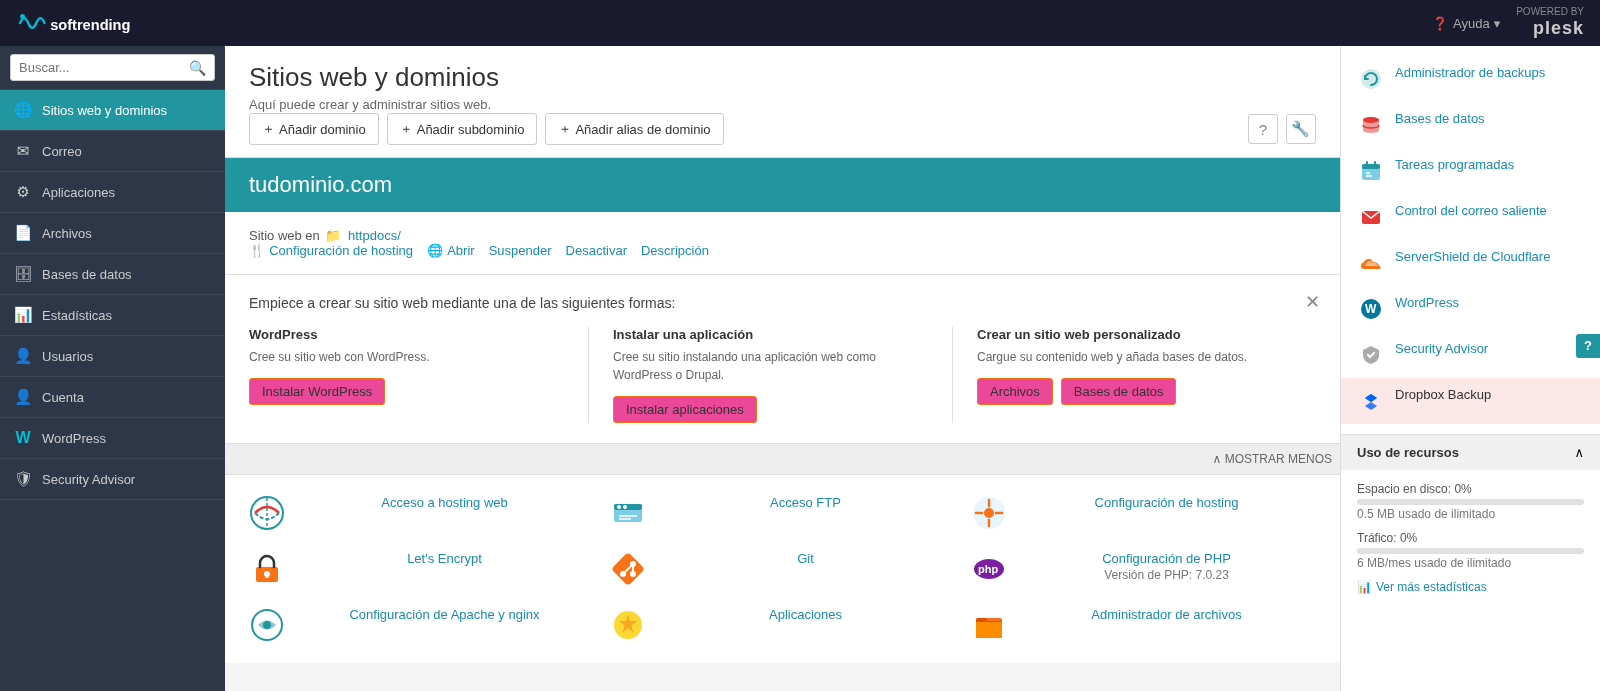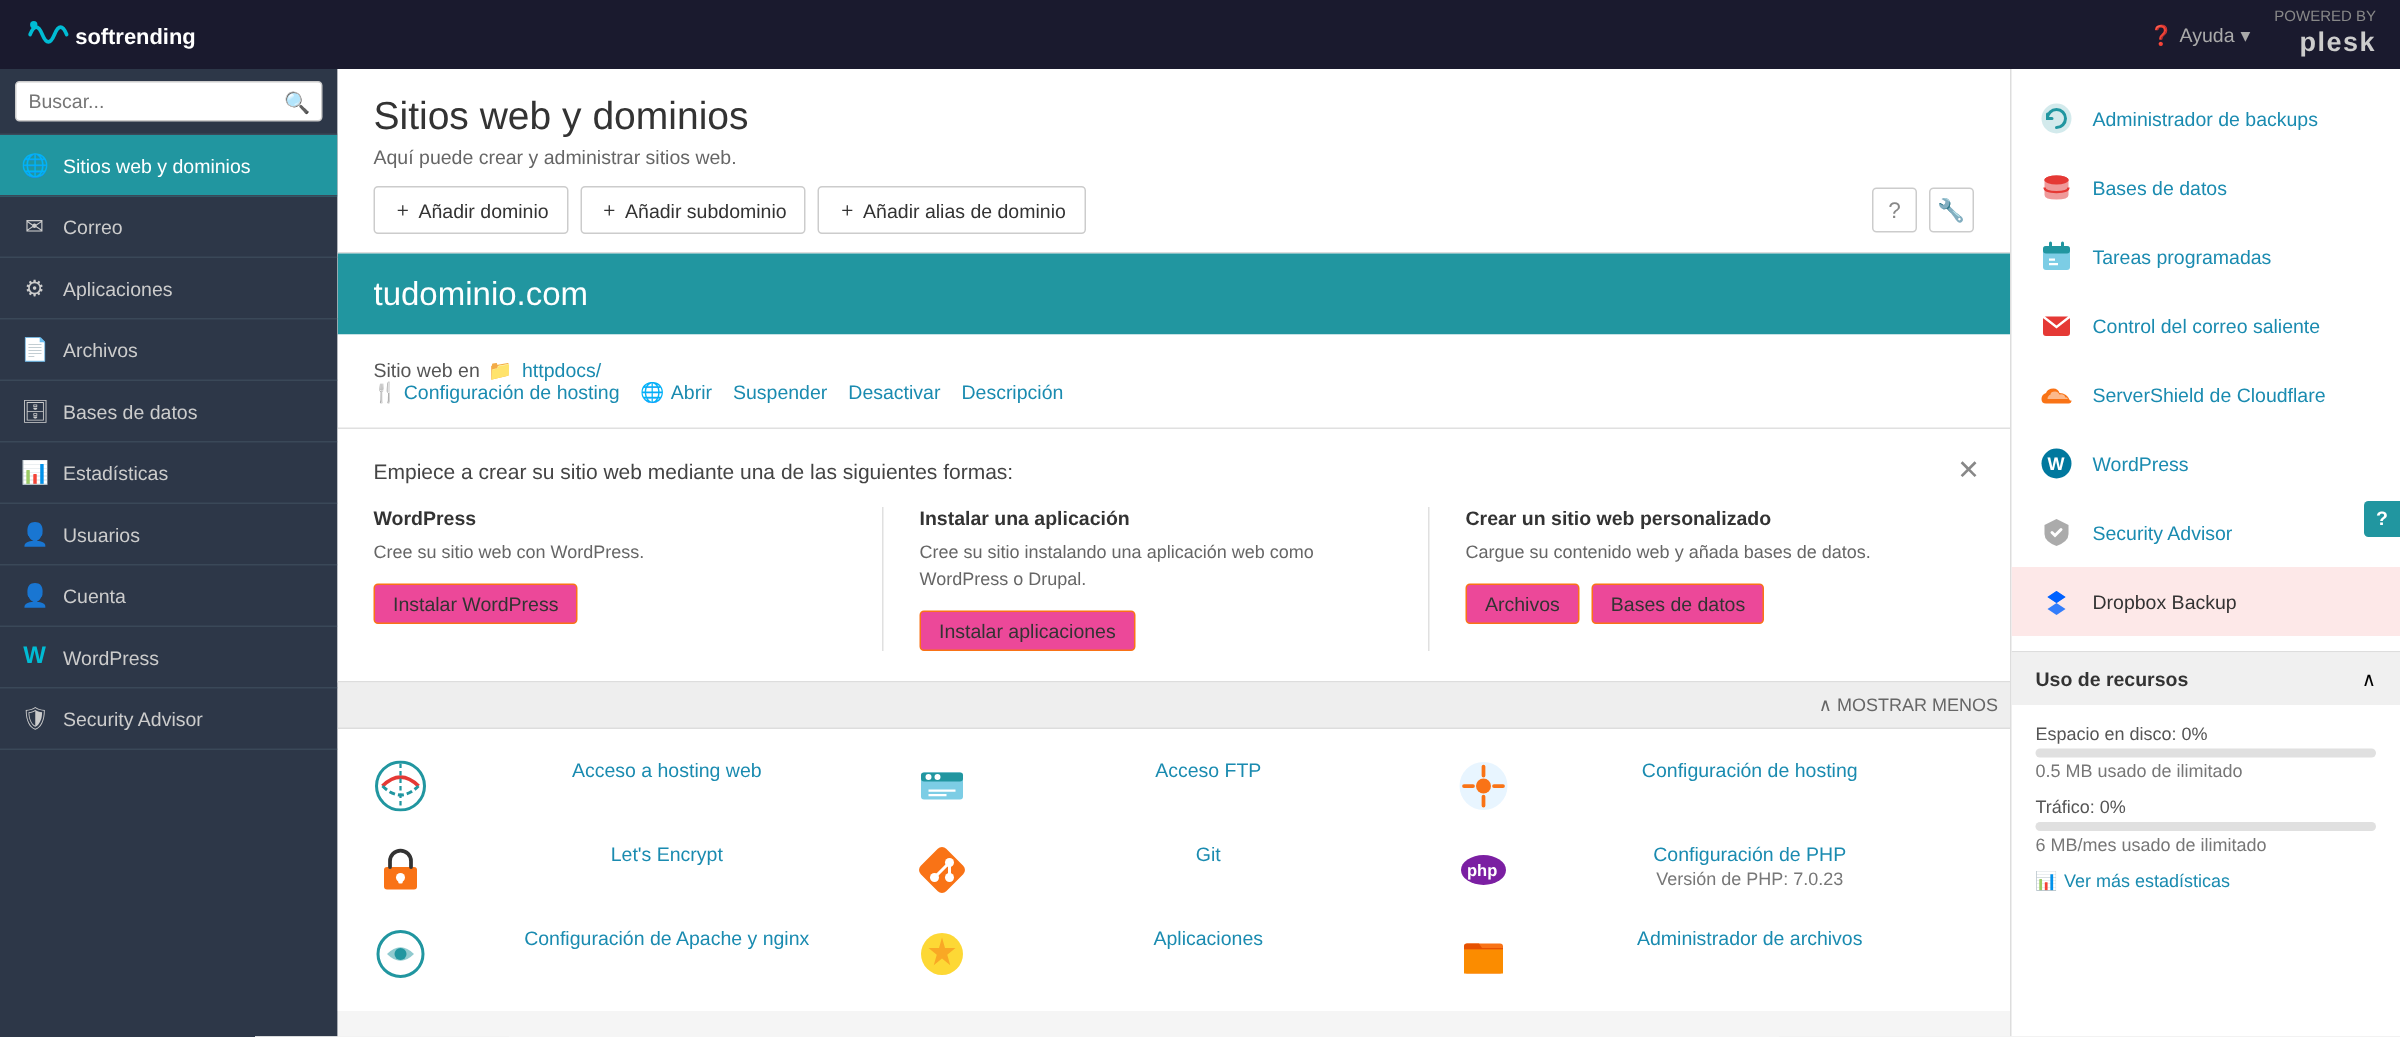--- a/index.html
+++ b/index.html
@@ -25,21 +25,21 @@
     .sidebar-search-icon { position: absolute; right: 8px; top: 50%; transform: translateY(-50%); color: #888; font-size: 14px; }
     .sidebar-item { display: flex; align-items: center; gap: 10px; padding: 11px 14px; color: #ccc; cursor: pointer; font-size: 13px; border-bottom: 1px solid #3a4858; }
     .sidebar-item.active { background: #2196a0; color: #fff; }
     .sidebar-item-icon { width: 18px; text-align: center; font-size: 15px; flex-shrink: 0; }
 
     
     .content-area { flex: 1; display: flex; overflow: hidden; }
     .main-content { flex: 1; overflow-y: auto; background: #f5f5f5; }
     .main-header { background: #fff; padding: 16px 24px 0; border-bottom: 1px solid #ddd; }
     .main-title { font-size: 26px; font-weight: normal; color: #333; margin-bottom: 4px; }
-    .main-subtitle { font-size: 13px; color: #666; margin-bottom: 12px; }
+    .main-subtitle { font-size: 13px; color: #666; margin-bottom: 1px; }
     .main-toolbar { display: flex; align-items: center; gap: 8px; padding-bottom: 12px; }
     .btn { display: inline-flex; align-items: center; gap: 4px; padding: 6px 12px; border: 1px solid #ccc; background: #fff; border-radius: 3px; font-size: 13px; color: #333; cursor: pointer; }
     .toolbar-spacer { flex: 1; }
     .toolbar-action-icon { width: 30px; height: 30px; border: 1px solid #ccc; background: #fff; border-radius: 3px; display: flex; align-items: center; justify-content: center; cursor: pointer; color: #888; font-size: 15px; }
 
     
     .domain-block { margin: 0; }
     .domain-header { background: #2196a0; color: #fff; padding: 14px 24px; font-size: 22px; }
     .domain-body { background: #fff; padding: 16px 24px; border-bottom: 1px solid #e0e0e0; }
     .domain-path { display: flex; align-items: center; gap: 6px; font-size: 13px; color: #555; }
@@ -65,21 +65,21 @@
     .tools-grid { background: #fff; padding: 20px 24px; display: grid; grid-template-columns: 1fr 1fr 1fr; gap: 20px 16px; }
     .tool-item { display: flex; align-items: flex-start; gap: 10px; }
     .tool-icon { width: 36px; height: 36px; flex-shrink: 0; display: flex; align-items: center; justify-content: center; font-size: 24px; }
     .tool-info { flex: 1; text-align: center; }
     .tool-link { color: #1a8bb0; text-decoration: none; font-size: 13px; }
     .tool-desc { font-size: 12px; color: #777; margin-top: 2px; }
 
     
     .right-panel { width: 260px; flex-shrink: 0; background: #fff; border-left: 1px solid #ddd; overflow-y: auto; }
     .right-panel-items { padding: 10px 0; }
-    .rp-item { display: flex; align-items: center; gap: 10px; padding: 9px 16px; cursor: pointer; }
+    .rp-item { display: flex; gap: 10px; padding: 9px 16px; cursor: pointer; }
     .rp-item.active { background: #fde8e8; }
     .rp-item-icon { width: 28px; height: 28px; flex-shrink: 0; display: flex; align-items: center; justify-content: center; font-size: 20px; }
     .rp-item-label { font-size: 13px; color: #1a8bb0; }
     .rp-item.active .rp-item-label { color: #333; }
 
     
     .resources-section { border-top: 1px solid #ddd; padding: 0; }
     .resources-header { display: flex; align-items: center; justify-content: space-between; padding: 10px 16px; background: #f0f0f0; cursor: pointer; }
     .resources-title { font-size: 13px; font-weight: bold; color: #333; }
     .resources-body { padding: 12px 16px; }

